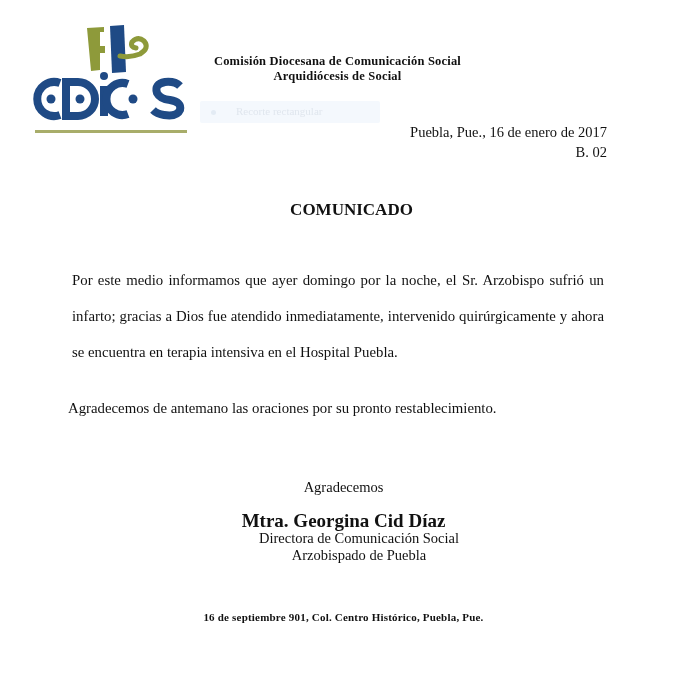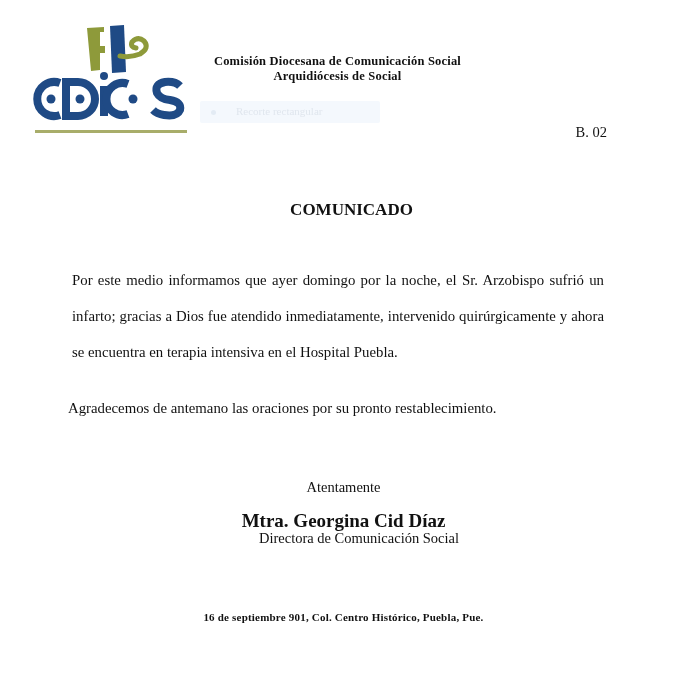--- a/index.html
+++ b/index.html
@@ -57,30 +57,32 @@
   <div>Comisión Diocesana de Comunicación Social</div>
   <div>Arquidiócesis de Social</div>
 </div>
 
 <div id="ghost" class="abs">
   <span class="dot"></span>
   <span class="txt">Recorte rectangular</span>
 </div>
 
 <div id="dateblock" class="abs">
+  <div>Puebla, Pue., 16 de enero de 2017</div>
   <div>B. 02</div>
 </div>
 
 <div id="title" class="abs">COMUNICADO</div>
 
 <div id="body" class="abs">
   <p class="last">Por este medio informamos que ayer domingo por la noche, el Sr. Arzobispo sufrió un infarto; gracias a Dios fue atendido inmediatamente, intervenido quirúrgicamente y ahora se encuentra en terapia intensiva en el Hospital Puebla.</p>
 </div>
 
 <div id="thanks" class="abs">Agradecemos de antemano las oraciones por su pronto restablecimiento.</div>
 
 <div id="sign" class="abs">
-  <div class="att">Atentamente</div>
+  <div class="att">Agradecemos</div>
   <div class="name">Mtra. Georgina Cid Díaz</div>
   <div class="line">Directora de Comunicación Social</div>
+  <div class="line">Arzobispado de Puebla</div>
 </div>
 
 <div id="address" class="abs">16 de septiembre 901, Col. Centro Histórico, Puebla, Pue.</div>
 
 </body></html>

